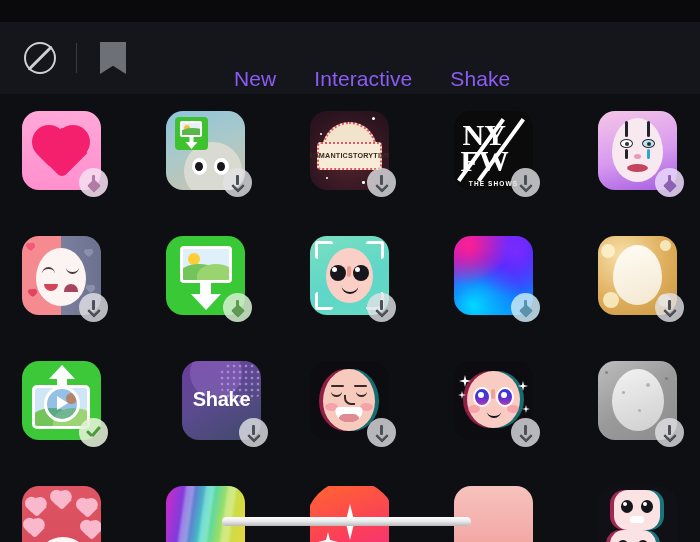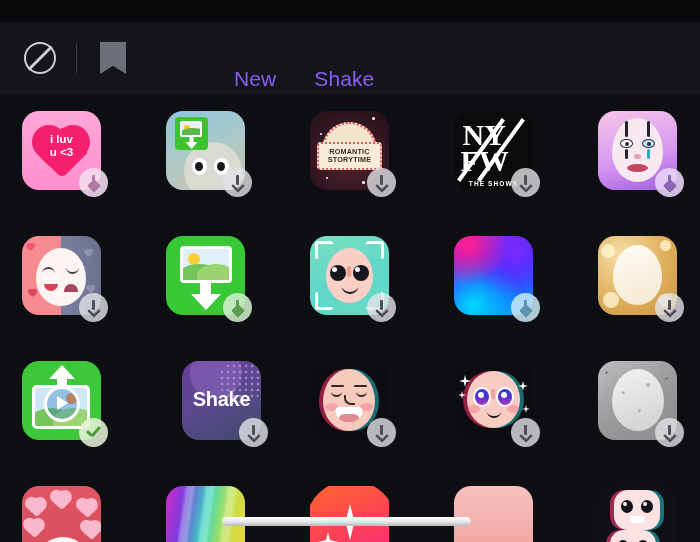--- a/index.html
+++ b/index.html
@@ -72,21 +72,21 @@
   .mini-img{position:absolute;left:5px;top:4px;width:22px;height:16px;background:#e6f0f7;border-radius:2px;border:2px solid #fff;box-sizing:border-box;overflow:hidden;}
   .mini-img:before{content:"";position:absolute;left:2px;top:2px;width:6px;height:6px;border-radius:50%;background:#f5c33d;}
   .mini-img:after{content:"";position:absolute;left:-2px;bottom:-3px;width:26px;height:10px;background:#5db64b;border-radius:50% 50% 0 0;}
   .dlarrow-w{position:absolute;left:50%;transform:translateX(-50%);width:13px;height:13px;}
   .dlarrow-w b{position:absolute;left:4.5px;top:0;width:4px;height:7px;background:#fff;}
   .dlarrow-w s{position:absolute;left:0;top:6px;width:0;height:0;border-left:6.5px solid transparent;border-right:6.5px solid transparent;border-top:7px solid #fff;}
 
   .marqueeTile{background:radial-gradient(circle at 50% 60%,#54242f 0%,#2e1520 70%,#241019 100%);}
   .dome{position:absolute;left:12px;top:11px;width:55px;height:28px;border-radius:28px 28px 0 0;background:#f2e4cc;border:2px dotted #e05a62;box-sizing:border-box;}
   .board{position:absolute;left:7px;top:31px;width:65px;height:28px;background:#f6ecd8;border:2.5px dotted #e0565f;border-radius:4px;box-sizing:border-box;
-      display:flex;flex-direction:column;align-items:center;justify-content:center;}
+      display:flex;flex-direction:row;align-items:center;justify-content:center;}
   .board span{font-size:7.2px;font-weight:bold;color:#3a2a22;line-height:8.5px;letter-spacing:.2px;}
   .spark{position:absolute;background:#fff;border-radius:50%;}
 
   .nyfwTile{background:#0b0b0b;display:flex;align-items:center;justify-content:center;}
   .nyfw{position:relative;width:66px;height:62px;}
   .nyfw .l{position:absolute;color:#fff;font-family:"Liberation Serif",serif;font-weight:bold;font-size:30px;line-height:30px;}
   .nyfw .slash{position:absolute;width:4px;height:76px;background:#fff;transform:rotate(36deg);top:-8px;}
   .shows{position:absolute;left:0;right:0;bottom:3px;text-align:center;color:#fff;font-size:6.5px;letter-spacing:1.1px;font-weight:bold;}
 
   .clownTile{background:linear-gradient(165deg,#f6c6e6 0%,#d79af0 55%,#a45ce0 100%);}
@@ -222,38 +222,37 @@
     </div>
 
     <div class="tabs">
       <div class="tab active">
         <span class="ul"></span>
       </div>
       <div class="tab">
         <span>New</span>
       </div>
       <div class="tab">
+        <span>Interactive</span>
+      </div>
+      <div class="tab">
         <span>Shake</span>
       </div>
     </div>
   </div>
 
   <div class="grid">
 
     <div class="cell" style="left:22px;top:17px;">
       <div class="tile heartTile">
         <div class="bigheart">
             <i></i>
             <i></i>
             <i></i>
           </div>
-        <div class="hlabel">
-          <div>i  luv</div>
-          <div>u &lt;3</div>
-        </div>
       </div>
       <div class="badge tintpink">
           <span class="arrow"></span>
         </div>
     </div>
 
     <div class="cell" style="left:166px;top:17px;">
       <div class="tile photoTile">
         <div class="ghostface">
           <span class="eye" style="left:8px;top:16px;"></span>

